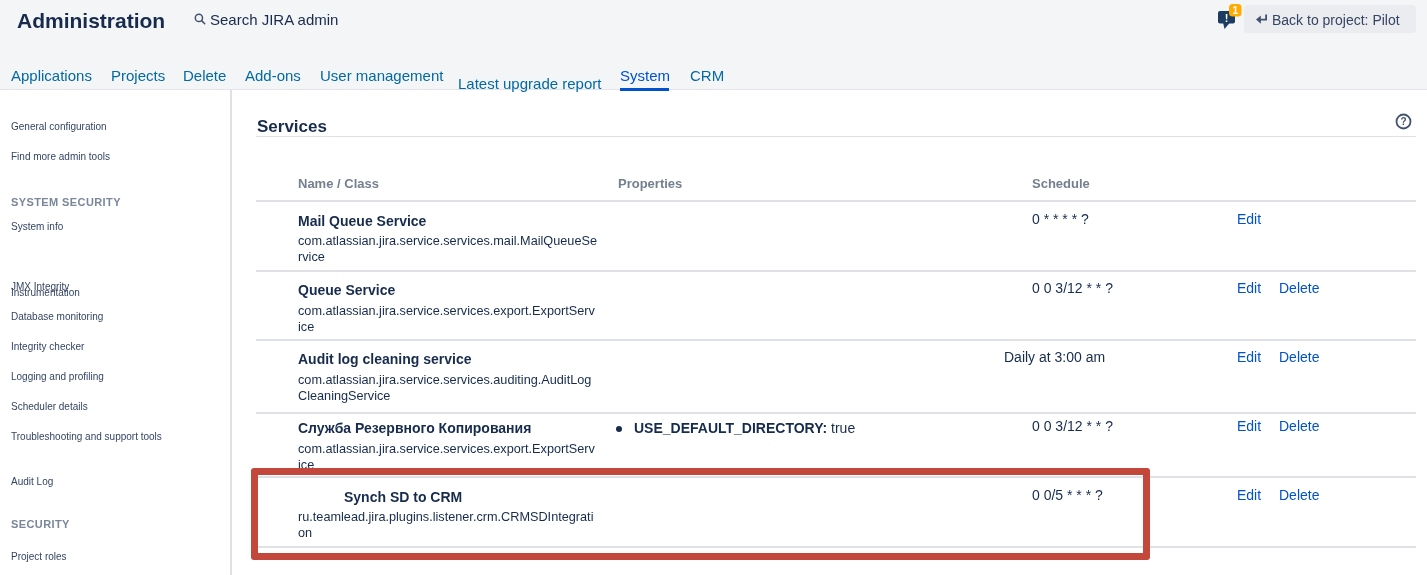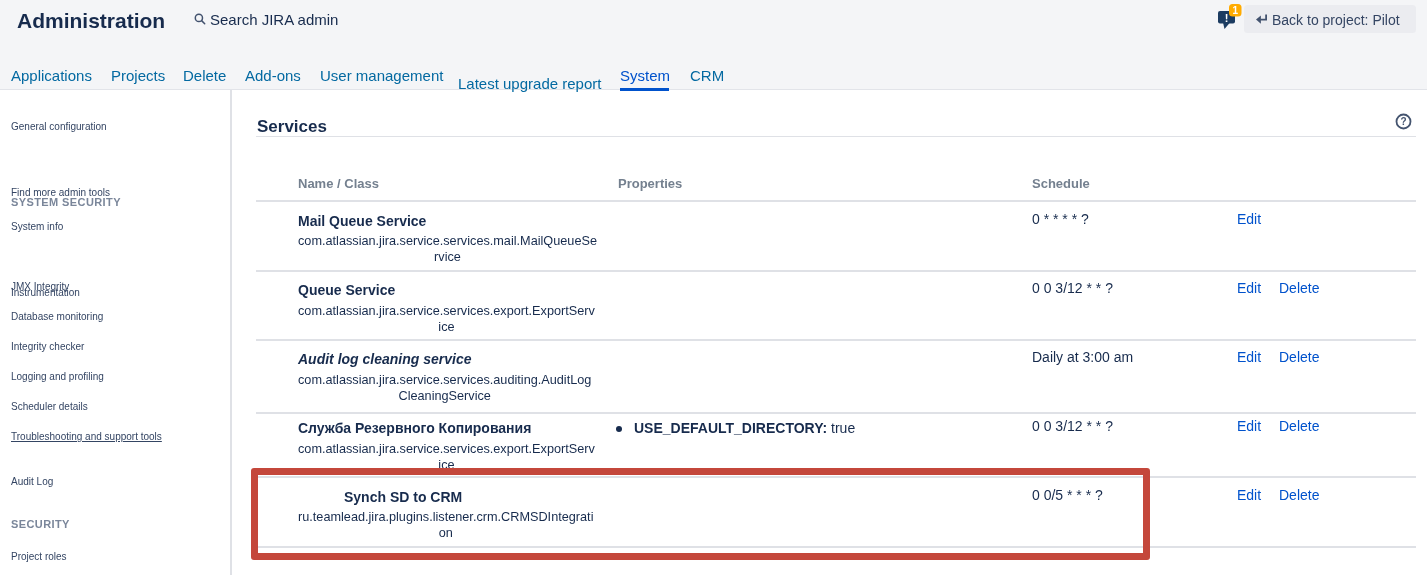--- a/index.html
+++ b/index.html
@@ -3,21 +3,21 @@
 <meta charset="utf-8">
 <style>
   * { margin:0; padding:0; box-sizing:border-box; }
   html,body { width:1427px; height:575px; background:#fff; font-family:"Liberation Sans", sans-serif; overflow:hidden; }
   .abs { position:absolute; white-space:nowrap; }
   #page { position:relative; width:1427px; height:575px; }
   .hdr { position:absolute; left:0; top:0; width:1427px; height:90px; background:#F4F5F7; border-bottom:1px solid #E2E4E9; }
   .tab { font-size:15px; color:#0369a1; line-height:18px; }
   .navy { color:#172B4D; }
   .rowname { font-size:14px; font-weight:bold; color:#172B4D; line-height:16px; }
-  .cls { font-size:12.7px; color:#172B4D; line-height:16.3px;text-align:center; }
+  .cls { font-size:12.7px; color:#172B4D; line-height:16.3px; }
   .sched { font-size:14px; color:#172B4D; line-height:16px; }
   .edlink { font-size:14px; color:#0052CC; line-height:16px; }
   .sbitem { font-size:10px; color:#344563; line-height:16px; }
   .sbhead { font-size:11px; font-weight:bold; color:#7A869A; letter-spacing:0.4px; line-height:13px; }
   .border { position:absolute; background:#DFE1E6; }
 </style>
 </head>
 <body>
 <div id="page">
 
@@ -49,30 +49,30 @@
   <div class="abs tab" style="left:183px; top:67px;">Delete</div>
   <div class="abs tab" style="left:245px; top:67px;">Add-ons</div>
   <div class="abs tab" style="left:320px; top:67px;">User management</div>
   <div class="abs tab" style="left:458px; top:67px;margin-top:8px;">Latest upgrade report</div>
   <div class="abs tab" style="left:620px; top:67px; color:#0052CC;">System</div>
   <div class="abs tab" style="left:690px; top:67px;">CRM</div>
   <div class="abs" style="left:620px; top:88px; width:49px; height:3px; background:#0052CC;"></div>
 
   <div class="border" style="left:230px; top:90px; width:2px; height:485px;"></div>
   <div class="abs sbitem" style="left:11px; top:119px;">General configuration</div>
-  <div class="abs sbitem" style="left:11px; top:149px;margin-top:36px;">Find more admin tools</div>
+  <div class="abs sbitem" style="left:11px; top:149px;">Find more admin tools</div>
   <div class="abs sbhead" style="left:11px; top:196px;">SYSTEM SECURITY</div>
   <div class="abs sbitem" style="left:11px; top:219px;">System info</div>
   <div class="abs sbitem" style="left:11px; top:249px;margin-top:36px;">Instrumentation</div>
   <div class="abs sbitem" style="left:11px; top:279px;">JMX Integrity</div>
   <div class="abs sbitem" style="left:11px; top:309px;">Database monitoring</div>
   <div class="abs sbitem" style="left:11px; top:339px;">Integrity checker</div>
   <div class="abs sbitem" style="left:11px; top:369px;">Logging and profiling</div>
   <div class="abs sbitem" style="left:11px; top:399px;">Scheduler details</div>
-  <div class="abs sbitem" style="left:11px; top:429px; white-space:normal; width:200px; line-height:15.5px;text-decoration:underline;">Troubleshooting and support tools</div>
+  <div class="abs sbitem" style="left:11px; top:429px; white-space:normal; width:200px; line-height:15.5px;">Troubleshooting and support tools</div>
   <div class="abs sbitem" style="left:11px; top:474px;">Audit Log</div>
   <div class="abs sbhead" style="left:11px; top:518px;">SECURITY</div>
   <div class="abs sbitem" style="left:11px; top:549px;">Project roles</div>
 
   <div class="abs navy" style="left:257px; top:117px; font-size:17px; font-weight:600; line-height:20px;">Services</div>
   <svg class="abs" style="left:1395px; top:113px;" width="17" height="17" viewBox="0 0 17 17">
     <circle cx="8.5" cy="8.5" r="7" fill="none" stroke="#44546F" stroke-width="1.8"></circle>
     <text x="8.5" y="12.3" font-size="10" font-weight="bold" fill="#44546F" text-anchor="middle" font-family="Liberation Sans, sans-serif">?</text>
   </svg>
   <div class="border" style="left:256px; top:136px; width:1160px; height:1px;"></div>
@@ -92,23 +92,23 @@
   <div class="abs cls" style="left:298px; top:233px; white-space:normal;">com.atlassian.jira.service.services.mail.MailQueueSe<br>rvice</div>
   <div class="abs sched" style="left:1032px; top:211px;">0 * * * * ?</div>
   <div class="abs edlink" style="left:1237px; top:211px;">Edit</div>
 
   <div class="abs rowname" style="left:298px; top:282px;">Queue Service</div>
   <div class="abs cls" style="left:298px; top:303px; white-space:normal;">com.atlassian.jira.service.services.export.ExportServ<br>ice</div>
   <div class="abs sched" style="left:1032px; top:280px;">0 0 3/12 * * ?</div>
   <div class="abs edlink" style="left:1237px; top:280px;">Edit</div>
   <div class="abs edlink" style="left:1279px; top:280px;">Delete</div>
 
-  <div class="abs rowname" style="left:298px; top:351px;font-style:italic;">Audit log cleaning service</div>
+  <div class="abs rowname" style="left:298px; top:351px;">Audit log cleaning service</div>
   <div class="abs cls" style="left:298px; top:372px; white-space:normal;">com.atlassian.jira.service.services.auditing.AuditLog<br>CleaningService</div>
-  <div class="abs sched" style="left:1032px; top:349px;">Daily at 3:00 am</div>
+  <div class="abs sched" style="left:1004px; top:349px;">Daily at 3:00 am</div>
   <div class="abs edlink" style="left:1237px; top:349px;">Edit</div>
   <div class="abs edlink" style="left:1279px; top:349px;">Delete</div>
 
   <div class="abs rowname" style="left:298px; top:420px;">Служба Резервного Копирования</div>
   <div class="abs cls" style="left:298px; top:441px; white-space:normal;">com.atlassian.jira.service.services.export.ExportServ<br>ice</div>
   <div class="abs" style="left:616px; top:426px; width:6px; height:6px; border-radius:50%; background:#172B4D;"></div>
   <div class="abs" style="left:634px; top:420px; font-size:14px; line-height:16px; color:#172B4D;"><b>USE_DEFAULT_DIRECTORY:</b> true</div>
   <div class="abs sched" style="left:1032px; top:418px;">0 0 3/12 * * ?</div>
   <div class="abs edlink" style="left:1237px; top:418px;">Edit</div>
   <div class="abs edlink" style="left:1279px; top:418px;">Delete</div>

